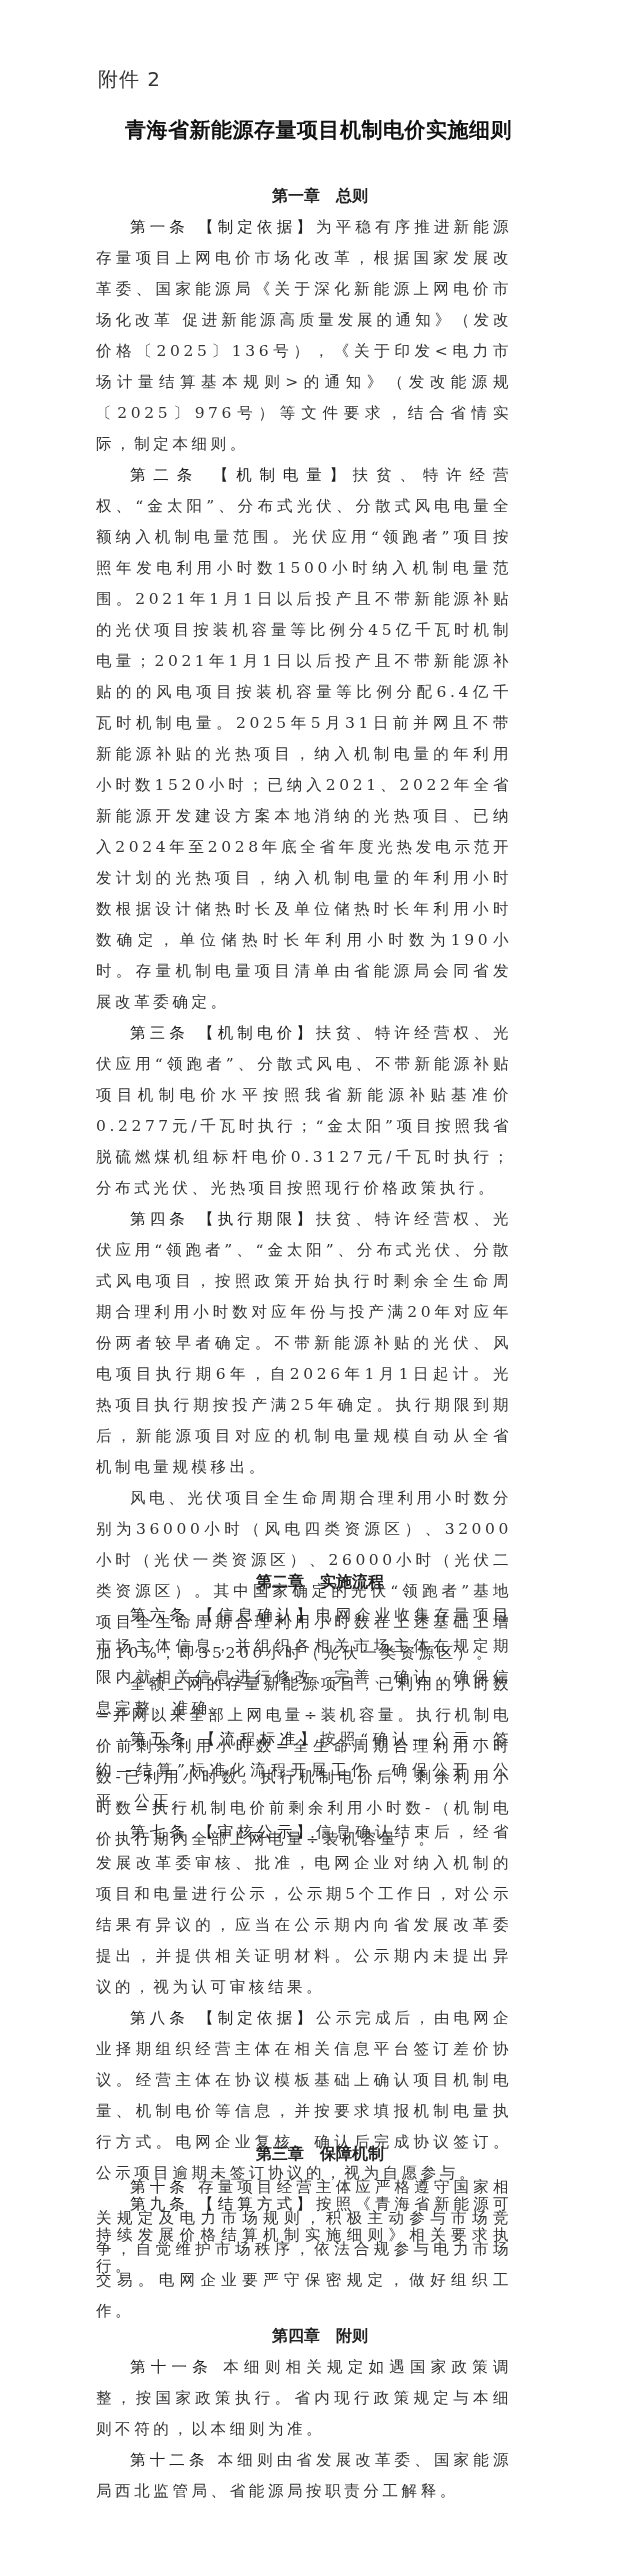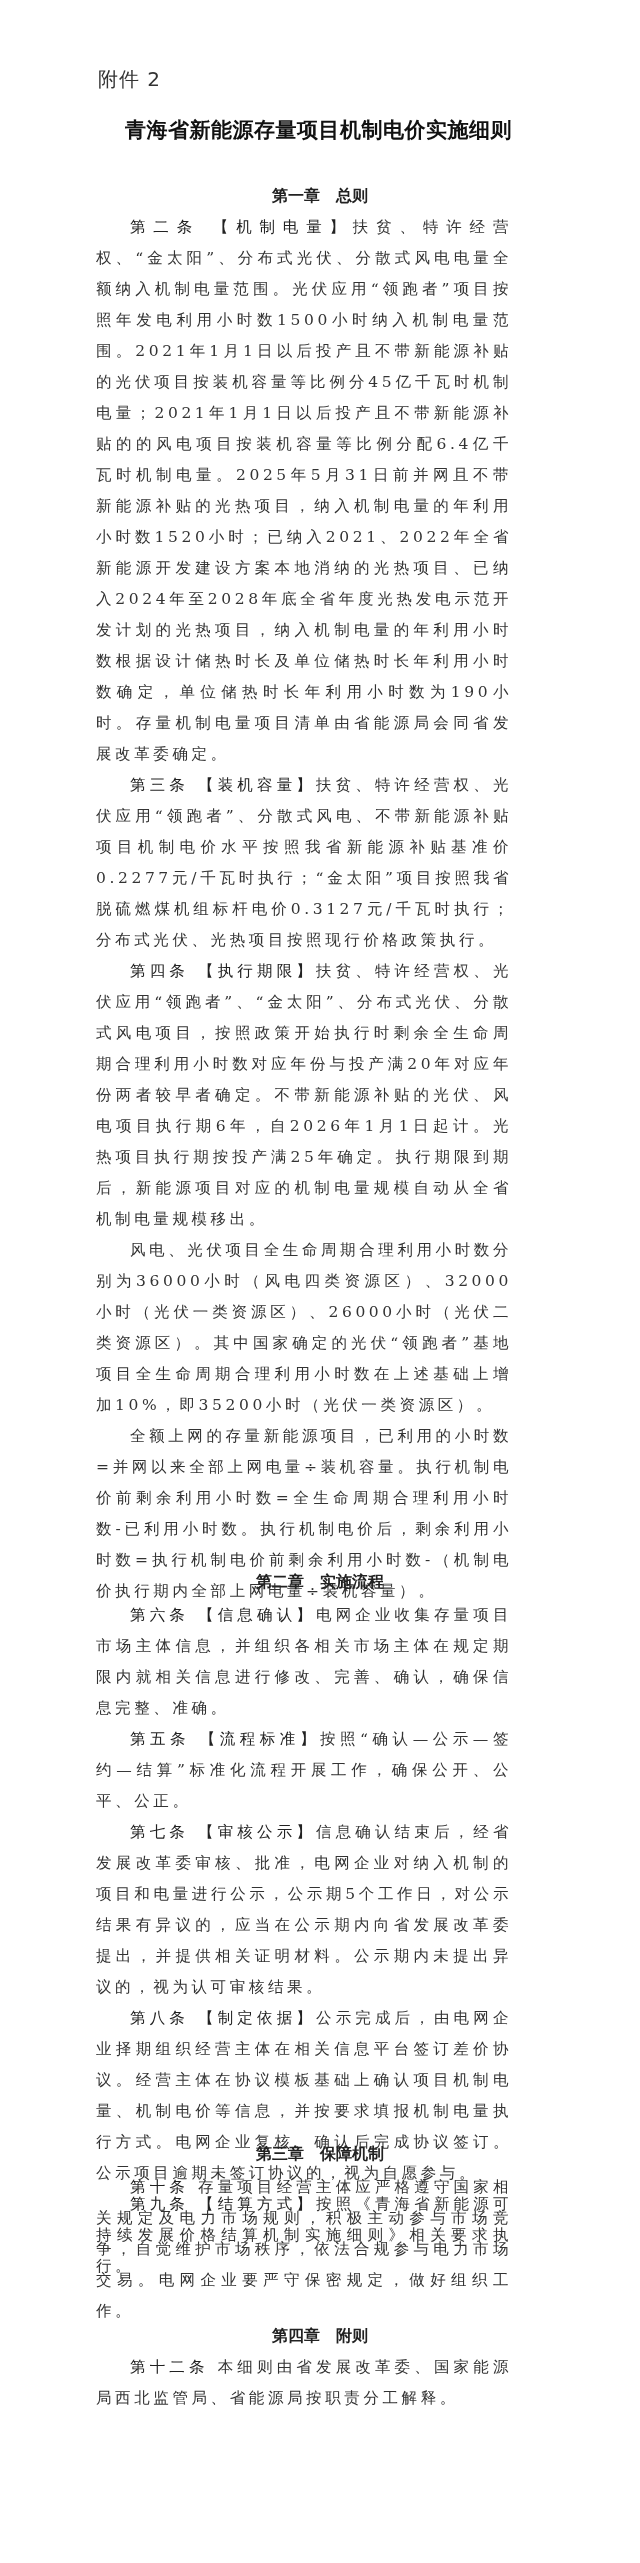--- a/index.html
+++ b/index.html
@@ -22,22 +22,23 @@
 </style>
 </head>
 <body>
 
 <div class="page">
   <div class="attach">附件 2</div>
   <div class="title">青海省新能源存量项目机制电价实施细则</div>
 
   <div class="chapter" style="top:186px;">第一章　总则</div>
   <div class="body" style="top:212px;">
+    <p class="para"><span class="art">第一条</span> <span class="bracket">【制定依据】</span><span>为平稳有序推进新能源存量项目上网电价市场化改革，根据国家发展改革委、国家能源局《关于深化新能源上网电价市场化改革 促进新能源高质量发展的通知》（发改价格〔2025〕136号），《关于印发&lt;电力市场计量结算基本规则&gt;的通知》（发改能源规〔2025〕976号）等文件要求，结合省情实际，制定本细则。</span></p>
     <p class="para"><span class="art">第二条</span> <span class="bracket">【机制电量】</span><span>扶贫、特许经营权、“金太阳”、分布式光伏、分散式风电电量全额纳入机制电量范围。光伏应用“领跑者”项目按照年发电利用小时数1500小时纳入机制电量范围。2021年1月1日以后投产且不带新能源补贴的光伏项目按装机容量等比例分45亿千瓦时机制电量；2021年1月1日以后投产且不带新能源补贴的的风电项目按装机容量等比例分配6.4亿千瓦时机制电量。2025年5月31日前并网且不带新能源补贴的光热项目，纳入机制电量的年利用小时数1520小时；已纳入2021、2022年全省新能源开发建设方案本地消纳的光热项目、已纳入2024年至2028年底全省年度光热发电示范开发计划的光热项目，纳入机制电量的年利用小时数根据设计储热时长及单位储热时长年利用小时数确定，单位储热时长年利用小时数为190小时。存量机制电量项目清单由省能源局会同省发展改革委确定。</span></p>
-    <p class="para"><span class="art">第三条</span> <span class="bracket">【装机容量】</span><span>扶贫、特许经营权、光伏应用“领跑者”、分散式风电、不带新能源补贴项目机制电价水平按照我省新能源补贴基准价0.2277元/千瓦时执行；“金太阳”项目按照我省脱硫燃煤机组标杆电价0.3127元/千瓦时执行；分布式光伏、光热项目按照现行价格政策执行。</span></p>
+    <p class="para"><span class="art">第三条</span> <span class="bracket">【机制电价】</span><span>扶贫、特许经营权、光伏应用“领跑者”、分散式风电、不带新能源补贴项目机制电价水平按照我省新能源补贴基准价0.2277元/千瓦时执行；“金太阳”项目按照我省脱硫燃煤机组标杆电价0.3127元/千瓦时执行；分布式光伏、光热项目按照现行价格政策执行。</span></p>
     <p class="para"><span class="art">第四条</span> <span class="bracket">【执行期限】</span><span>扶贫、特许经营权、光伏应用“领跑者”、“金太阳”、分布式光伏、分散式风电项目，按照政策开始执行时剩余全生命周期合理利用小时数对应年份与投产满20年对应年份两者较早者确定。不带新能源补贴的光伏、风电项目执行期6年，自2026年1月1日起计。光热项目执行期按投产满25年确定。执行期限到期后，新能源项目对应的机制电量规模自动从全省机制电量规模移出。</span></p>
     <p class="para"><span>风电、光伏项目全生命周期合理利用小时数分别为36000小时（风电四类资源区）、32000小时（光伏一类资源区）、26000小时（光伏二类资源区）。其中国家确定的光伏“领跑者”基地项目全生命周期合理利用小时数在上述基础上增加10%，即35200小时（光伏一类资源区）。</span></p>
     <p class="para"><span>全额上网的存量新能源项目，已利用的小时数=并网以来全部上网电量÷装机容量。执行机制电价前剩余利用小时数=全生命周期合理利用小时数-已利用小时数。执行机制电价后，剩余利用小时数=执行机制电价前剩余利用小时数-（机制电价执行期内全部上网电量÷装机容量）。</span></p>
   </div>
 
   <div class="chapter" style="top:1572px;">第二章　实施流程</div>
   <div class="body" style="top:1600px;">
     <p class="para"><span class="art">第六条</span> <span class="bracket">【信息确认】</span><span>电网企业收集存量项目市场主体信息，并组织各相关市场主体在规定期限内就相关信息进行修改、完善、确认，确保信息完整、准确。</span></p>
     <p class="para"><span class="art">第五条</span> <span class="bracket">【流程标准】</span><span>按照“确认—公示—签约—结算”标准化流程开展工作，确保公开、公平、公正。</span></p>
     <p class="para"><span class="art">第七条</span> <span class="bracket">【审核公示】</span><span>信息确认结束后，经省发展改革委审核、批准，电网企业对纳入机制的项目和电量进行公示，公示期5个工作日，对公示结果有异议的，应当在公示期内向省发展改革委提出，并提供相关证明材料。公示期内未提出异议的，视为认可审核结果。</span></p>
@@ -45,15 +46,16 @@
     <p class="para"><span class="art">第九条</span> <span class="bracket">【结算方式】</span><span>按照《青海省新能源可持续发展价格结算机制实施细则》相关要求执行。</span></p>
   </div>
 
   <div class="chapter" style="top:2144px;">第三章　保障机制</div>
   <div class="body" style="top:2172px;">
     <p class="para"><span class="art">第十条</span> <span>存量项目经营主体应严格遵守国家相关规定及电力市场规则，积极主动参与市场竞争，自觉维护市场秩序，依法合规参与电力市场交易。电网企业要严守保密规定，做好组织工作。</span></p>
   </div>
 
   <div class="chapter" style="top:2326px;">第四章　附则</div>
   <div class="body" style="top:2352px;">
+    <p class="para"><span class="art">第十一条</span> <span>本细则相关规定如遇国家政策调整，按国家政策执行。省内现行政策规定与本细则不符的，以本细则为准。</span></p>
     <p class="para"><span class="art">第十二条</span> <span>本细则由省发展改革委、国家能源局西北监管局、省能源局按职责分工解释。</span></p>
   </div>
 </div>
 
 </body></html>

